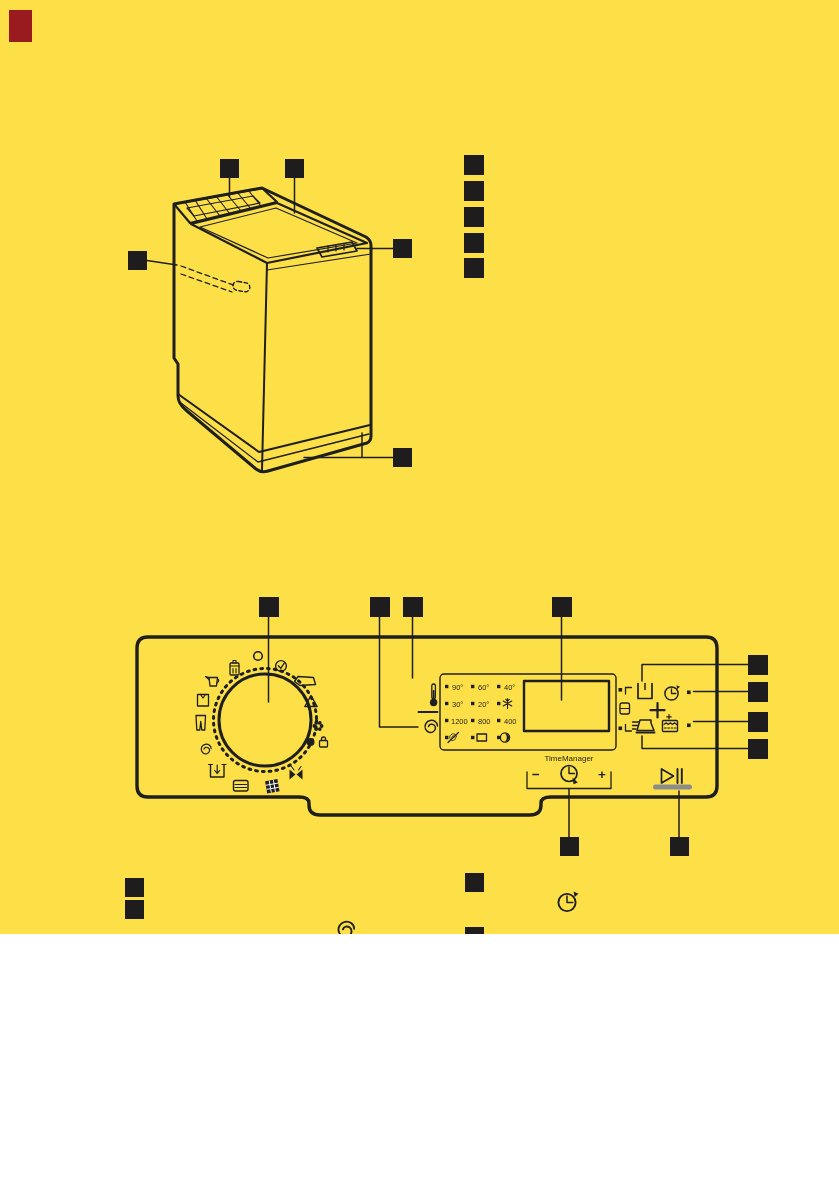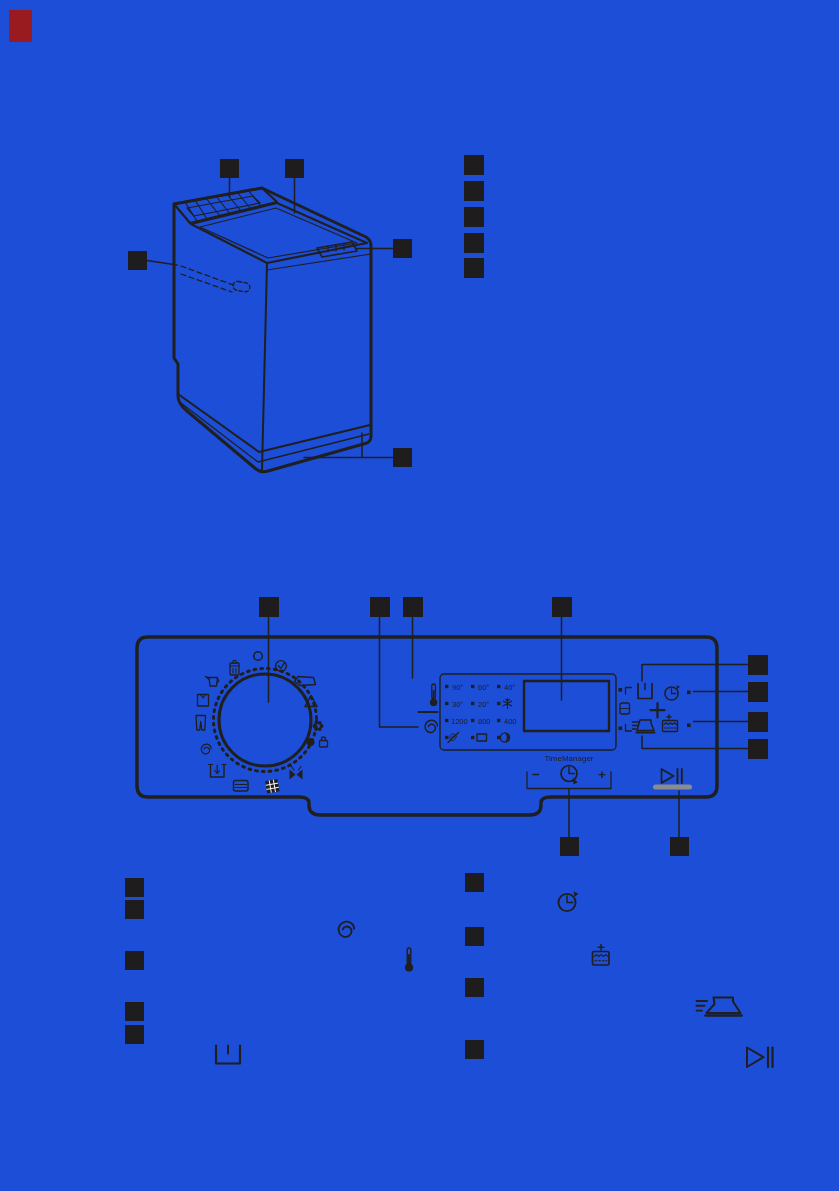--- a/index.html
+++ b/index.html
@@ -1,16 +1,16 @@
 <!DOCTYPE html>
 <html><head>
 <meta charset="utf-8">
 <style>
   html,body{margin:0;padding:0;background:#ffffff;}
-  .page{position:relative;width:839px;height:1191px;background:#1d4ed8;overflow:hidden;
+  .page{position:relative;width:839px;height:934px;background:#fde047;overflow:hidden;
         font-family:"Liberation Sans",sans-serif;}
   svg{position:absolute;left:0;top:0;}
   svg text{font-family:"Liberation Sans",sans-serif;fill:#1f1f1f;}
   .s{stroke:#1f1f1f;fill:none;stroke-linecap:round;stroke-linejoin:round;}
   .w1{stroke-width:1.1px}.w12{stroke-width:1.2px}.w13{stroke-width:1.3px}
   .w14{stroke-width:1.4px}.w15{stroke-width:1.5px}.w16{stroke-width:1.6px}
   .w17{stroke-width:1.7px}.w19{stroke-width:1.9px}.w2{stroke-width:2px}
   .w22{stroke-width:2.2px}.w24{stroke-width:2.4px}.w26{stroke-width:2.6px}
   .w3{stroke-width:3px}.w34{stroke-width:3.4px}
   .f{fill:#1f1f1f;stroke:none;}

